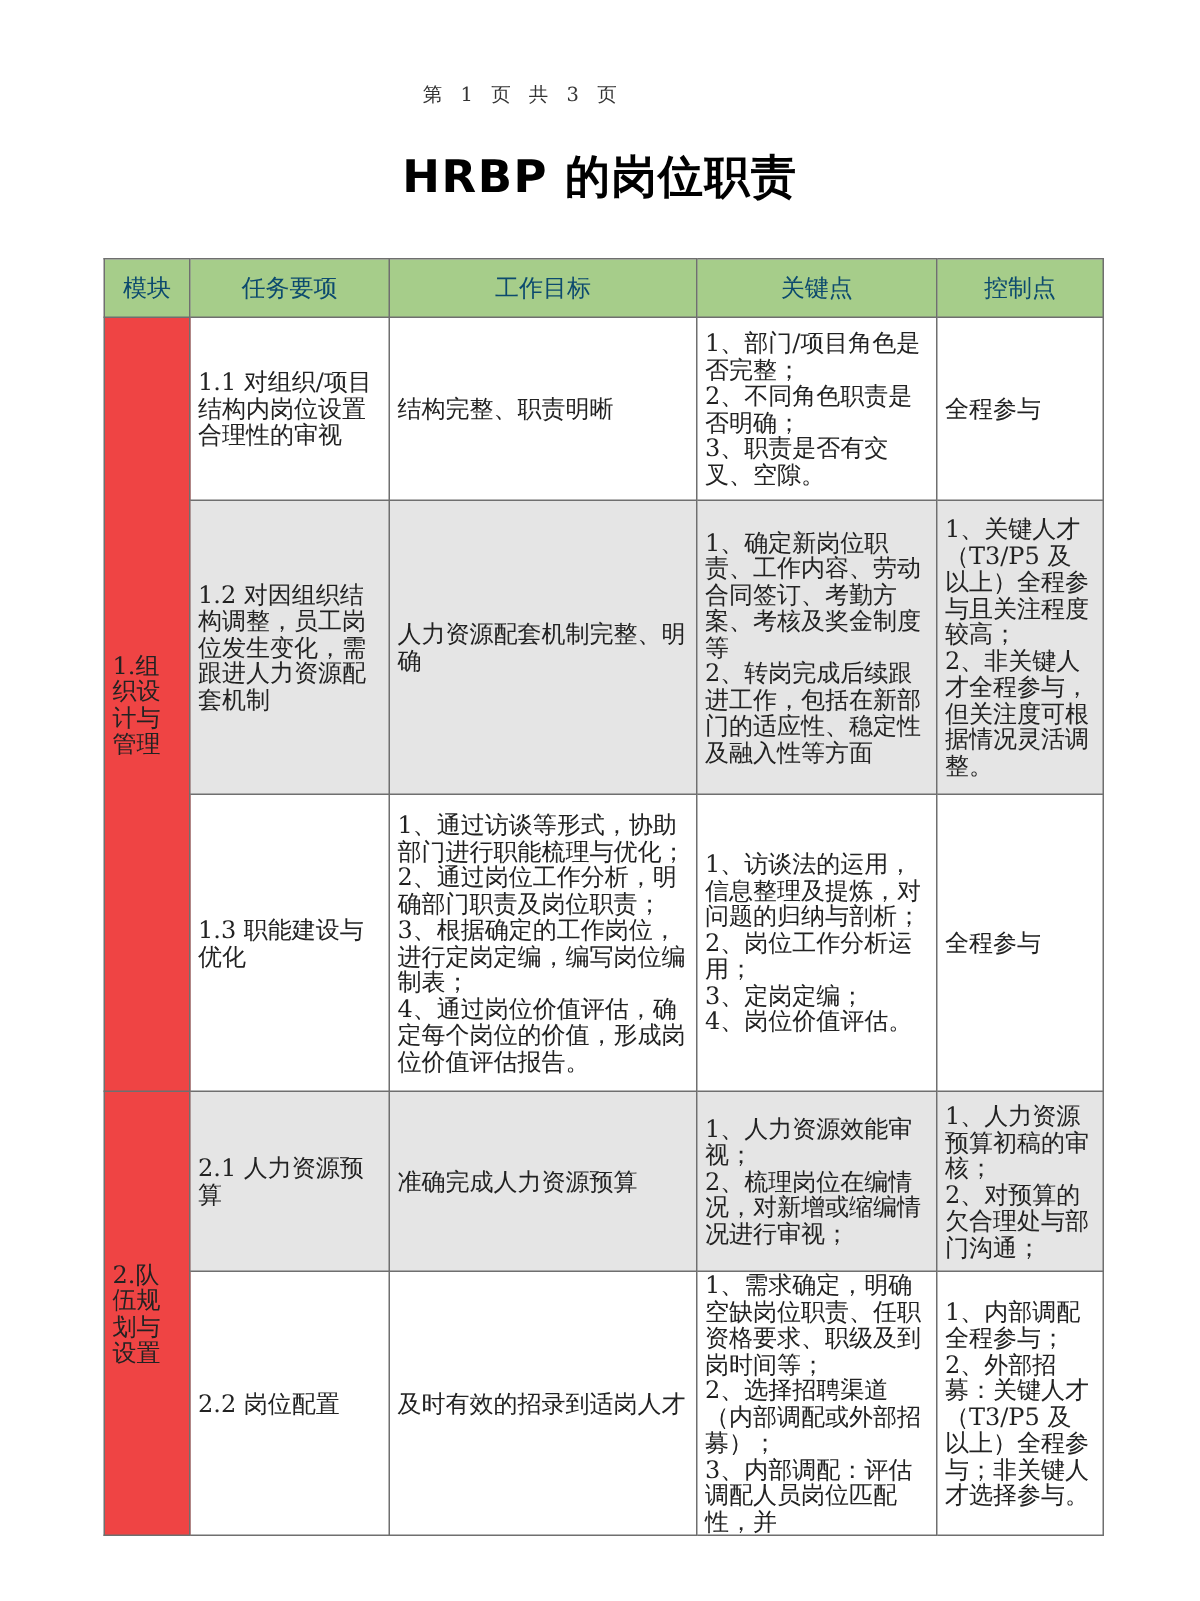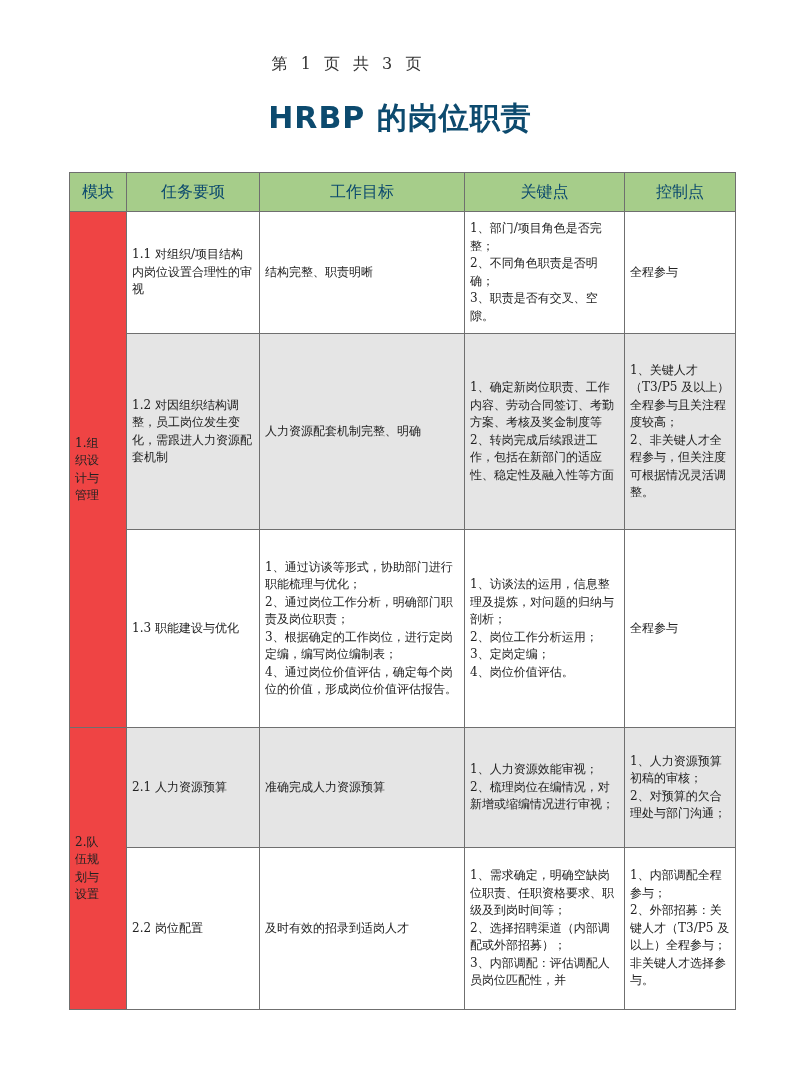--- a/index.html
+++ b/index.html
@@ -14,53 +14,53 @@
       overflow: hidden;
       font-family: "DejaVu Serif", "Liberation Serif", serif;
       color: #222;
     }
     .page-number {
       position: absolute;
       top: 54px;
       left: 0;
       width: 697px;
       text-align: center;
-      font-size: 16px;
+      font-size: 13px;
       color: #333;
       letter-spacing: 4px;
     }
     .doc-title {
       position: absolute;
       top: 98px;
       left: 0;
       width: 800px;
       text-align: center;
       font-family: "DejaVu Sans", "Liberation Sans", sans-serif;
       font-size: 30px;
       font-weight: bold;
-      color: #0c4a6e;
+      color: #000000;
       letter-spacing: 1px;
     }
     table.duties {
       position: absolute;
       top: 172px;
       left: 69px;
       width: 666px;
       border-collapse: collapse;
       table-layout: fixed;
     }
     table.duties col.c1 { width: 57px; }
     table.duties col.c2 { width: 133px; }
     table.duties col.c3 { width: 205px; }
     table.duties col.c4 { width: 160px; }
     table.duties col.c5 { width: 111px; }
     table.duties th, table.duties td {
       border: 1.5px solid #6f6f6f;
       vertical-align: middle;
-      font-size: 12px;
+      font-size: 16px;
       line-height: 17.5px;
       padding: 0 5px;
     }
     table.duties th {
       background: #a6cd8a;
       height: 38px;
       font-family: "DejaVu Sans", "Liberation Sans", sans-serif;
       font-size: 16px;
       font-weight: normal;
       text-align: center;

